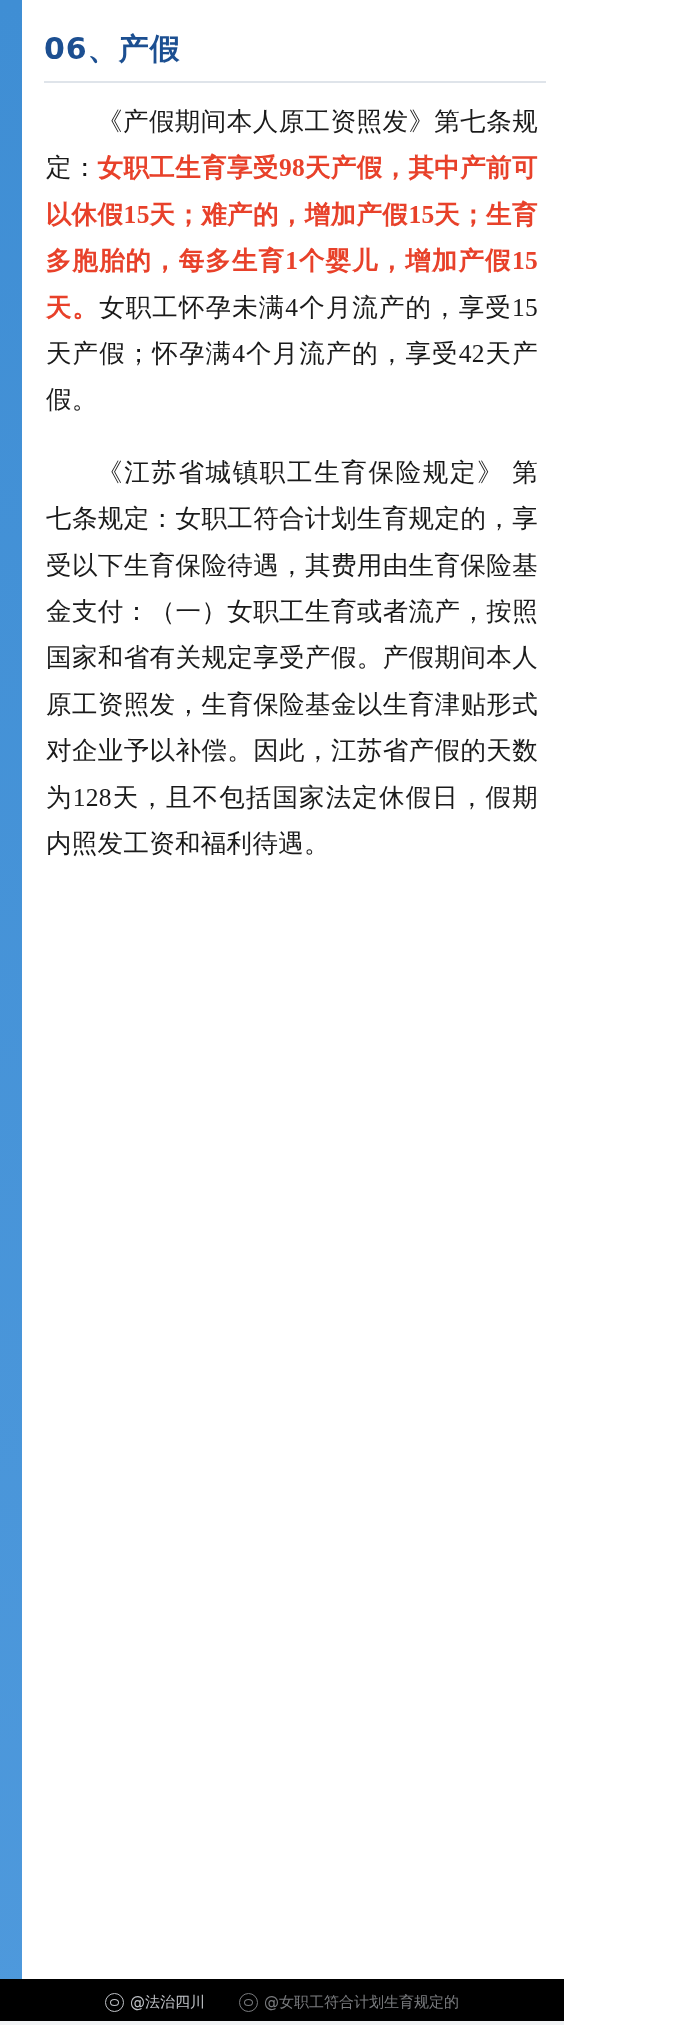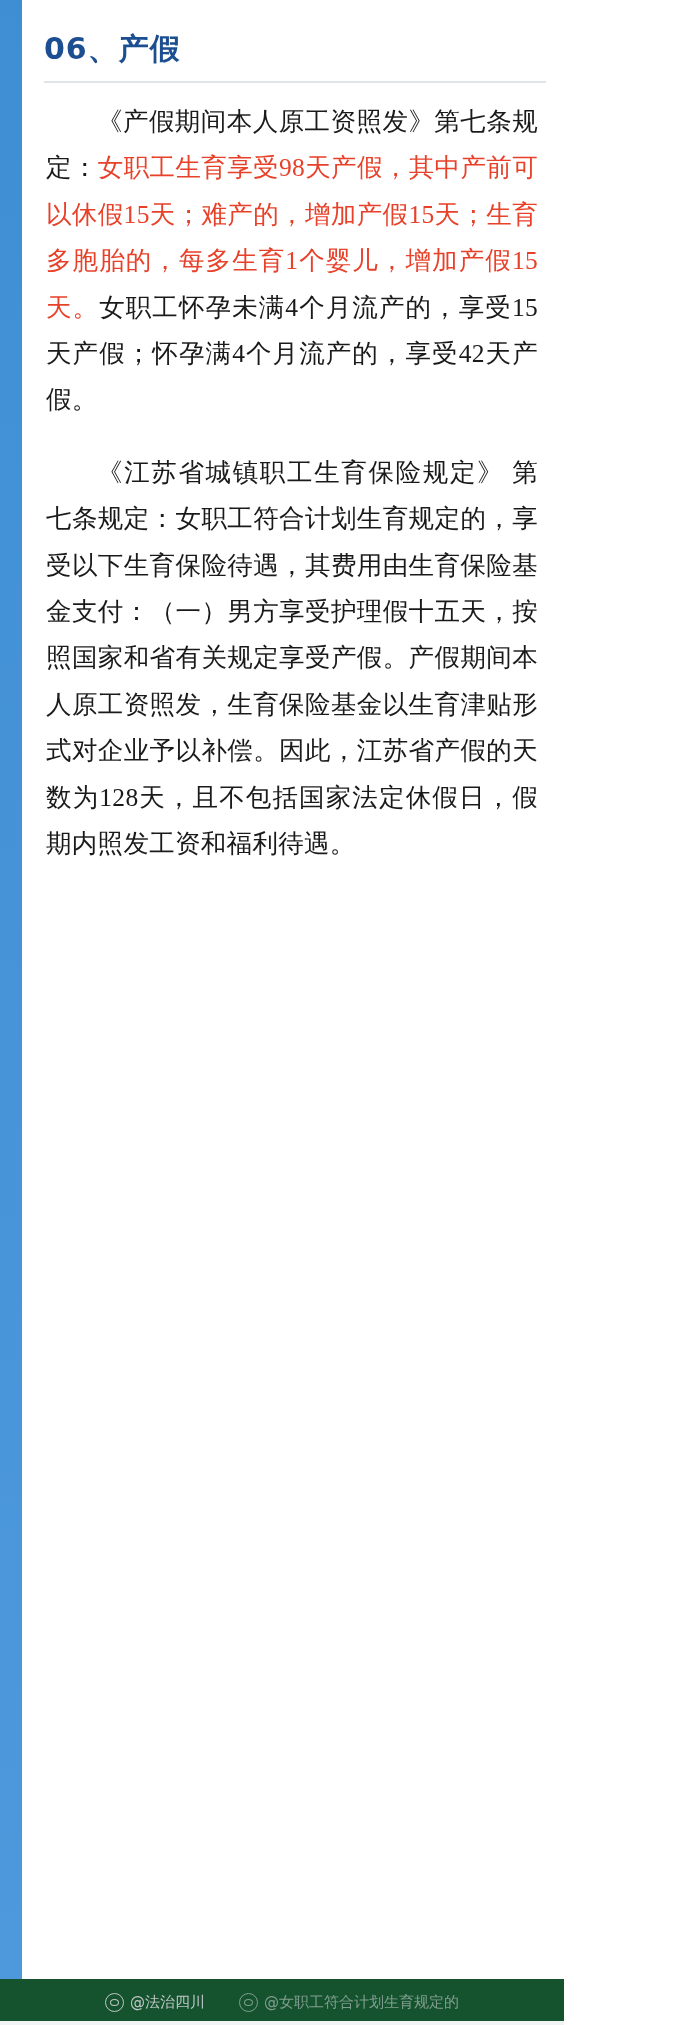--- a/index.html
+++ b/index.html
@@ -59,33 +59,33 @@
     font-size: 25.5px;
     line-height: 1.82;
     color: #1a1a1a;
     text-align: justify;
     text-justify: inter-ideograph;
     text-indent: 2em;
     letter-spacing: 0.3px;
   }
   .hl {
     color: #e8412a;
-    font-weight: normal;
+    font-weight: bold;
   }
   .footer {
     position: absolute;
     left: 0;
     right: 0;
     bottom: 0;
     height: 46px;
     display: flex;
     align-items: center;
     justify-content: center;
     gap: 34px;
-    background: #14532d;
+    background: #000000;
   }
   .wm {
     display: flex;
     align-items: center;
     gap: 6px;
     color: #c9ccd1;
     font-family: "DejaVu Sans", "Liberation Sans", sans-serif;
     font-size: 15px;
     opacity: 0.95;
   }
@@ -133,21 +133,21 @@
     </div>
 
     <div class="body-area">
 
       <p class="para">
         <span>《产假期间本人原工资照发》第七条规定：</span><span class="hl">女职工生育享受98天产假，其中产前可以休假15天；难产的，增加产假15天；生育多胞胎的，每多生育1个婴儿，增加产假15天。</span><span>女职工怀孕未满4个月流产的，享受15天产假；怀孕满4个月流产的，享受42天产假。</span>
       </p>
 
 
       <p class="para">
-        <span>《江苏省城镇职工生育保险规定》 第七条规定：女职工符合计划生育规定的，享受以下生育保险待遇，其费用由生育保险基金支付：（一）男方享受护理假十五天，按照国家和省有关规定享受产假。产假期间本人原工资照发，生育保险基金以生育津贴形式对企业予以补偿。因此，江苏省产假的天数为128天，且不包括国家法定休假日，假期内照发工资和福利待遇。</span>
+        <span>《江苏省城镇职工生育保险规定》 第七条规定：女职工符合计划生育规定的，享受以下生育保险待遇，其费用由生育保险基金支付：（一）女职工生育或者流产，按照国家和省有关规定享受产假。产假期间本人原工资照发，生育保险基金以生育津贴形式对企业予以补偿。因此，江苏省产假的天数为128天，且不包括国家法定休假日，假期内照发工资和福利待遇。</span>
       </p>
 
     </div>
   </div>
 
   <div class="footer">
     <div class="wm">
       <span class="wb-icon"></span>
       <span>@法治四川</span>
     </div>

